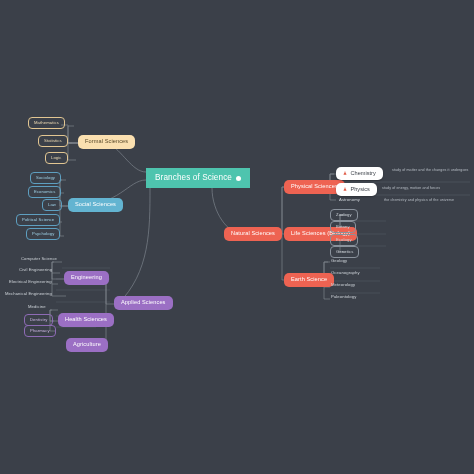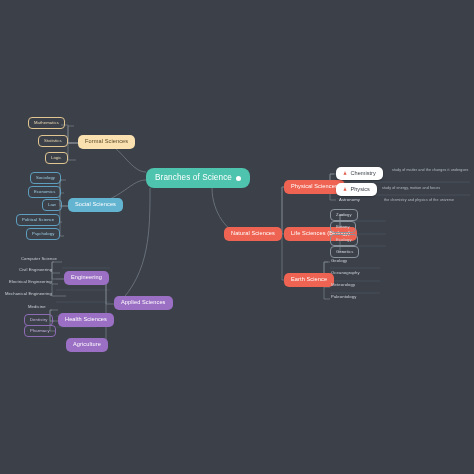--- a/index.html
+++ b/index.html
@@ -34,21 +34,21 @@
     line-height: 1;
     display: flex;
     align-items: center;
   }
   
   .root {
     background: #4ec4ae;
     color: #ffffff;
     font-size: 8.2px;
     padding: 6px 9px;
-    border-radius: 8px;
+    border-radius: 0;
     letter-spacing: .1px;
     gap: 4px;
   }
   .root-dot {
     width: 5px;
     height: 5px;
     border-radius: 50%;
     background: #ffffff;
     display: inline-block;
     flex: 0 0 auto;

